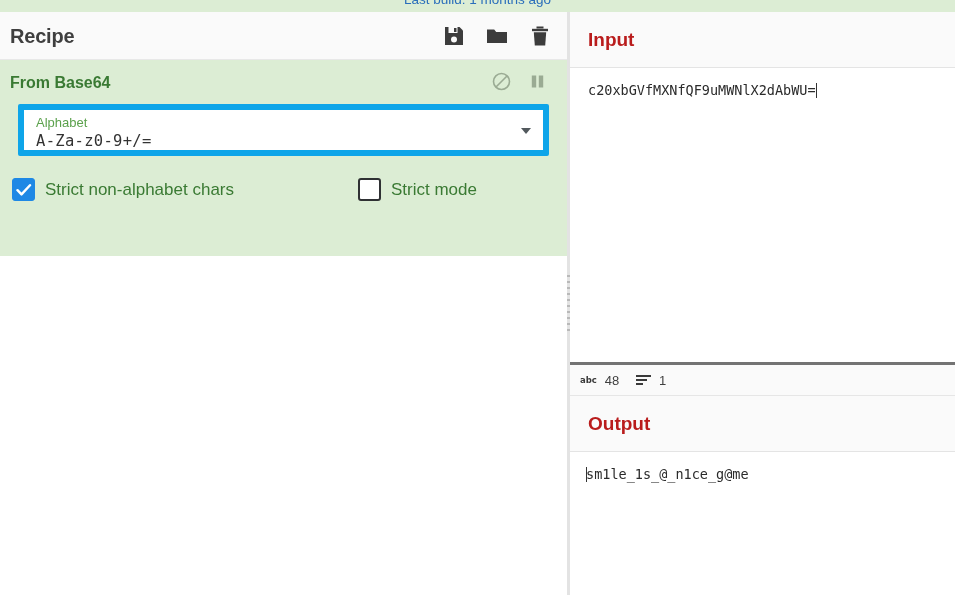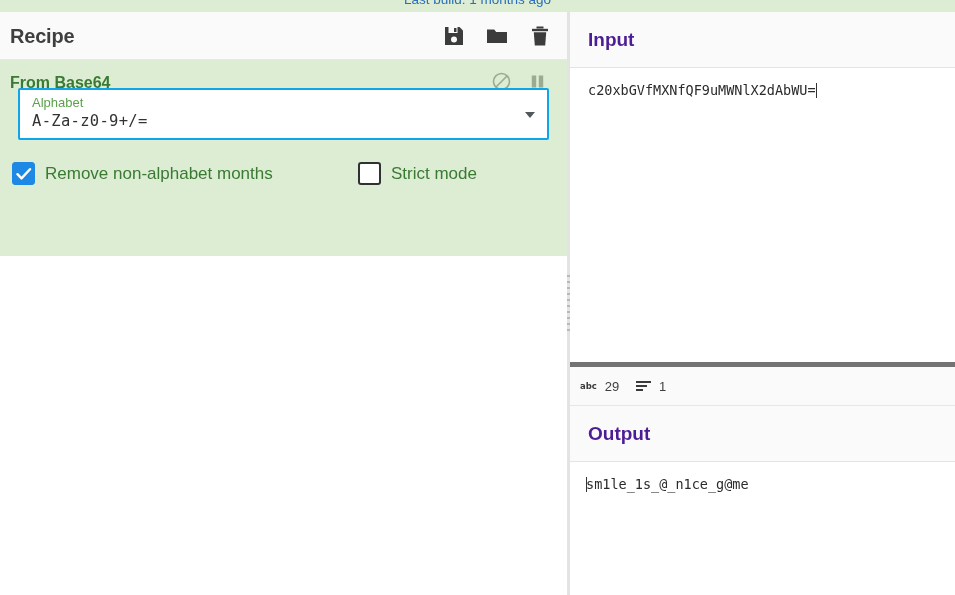--- a/index.html
+++ b/index.html
@@ -90,21 +90,21 @@
   
   .op {
     position: relative;
     background: #dcedd4;
     padding: 0 0 12px 0;
     height: 196px;
     box-sizing: border-box;
   }
   .op-head {
     position: relative;
-    height: 28px;
+    height: 44px;
     padding-left: 36px;
   }
   .op-name {
     position: absolute;
     left: 10px;
     top: 14px;
     font-size: 16px;
     font-weight: bold;
     color: #3a7a33;
   }
@@ -124,21 +124,21 @@
     cursor: pointer;
   }
   .op-controls .op-icon svg { display: block; }
 
   
   .ing-select {
     position: relative;
     margin: 0 18px;
     height: 52px;
     background: #ffffff;
-    border: 2px solid #0ea5e9;
+    border: 6px solid #0ea5e9;
     border-radius: 2px;
     box-sizing: border-box;
     cursor: pointer;
   }
   .ing-label {
     position: absolute;
     left: 12px;
     top: 5px;
     font-size: 13px;
     color: #5ba14c;
@@ -254,21 +254,21 @@
     border-bottom: 1px solid #e4e4e4;
     box-sizing: border-box;
   }
   .io-title {
     position: absolute;
     left: 18px;
     top: 50%;
     transform: translateY(-50%);
     font-size: 19px;
     font-weight: bold;
-    color: #4c1d95;
+    color: #b91c1c;
   }
 
   .io-text {
     position: relative;
     font-family: "DejaVu Sans Mono", monospace;
     font-size: 13.5px;
     color: #2b2b2b;
     padding: 14px 18px 0 18px;
     white-space: pre;
     letter-spacing: 0px;
@@ -286,23 +286,23 @@
   }
 
   .input-area {
     height: 294px;
     background: #ffffff;
     box-sizing: border-box;
   }
 
   .status-bar {
     position: relative;
-    height: 44px;
+    height: 34px;
     background: #fafafa;
-    border-top: 5px solid #737373;
+    border-top: 3px solid #737373;
     border-bottom: 1px solid #e6e6e6;
     box-sizing: border-box;
   }
   .status-group {
     position: absolute;
     top: 50%;
     transform: translateY(-50%);
     display: flex;
     align-items: center;
     gap: 8px;
@@ -395,21 +395,21 @@
         <span class="caret"></span>
       </div>
 
       <div class="ing-checks">
         <label class="chk chk-a">
           <span class="box checked">
             <svg width="16" height="14" viewBox="0 0 16 14" fill="none">
               <path d="M1.5 7.2l4 4.2L14 2.2" stroke="#ffffff" stroke-width="2.4" stroke-linecap="round" stroke-linejoin="round"></path>
             </svg>
           </span>
-          <span class="chk-label">Remove non-alphabet months</span>
+          <span class="chk-label">Strict non-alphabet chars</span>
         </label>
 
         <label class="chk chk-b">
           <span class="box unchecked"></span>
           <span class="chk-label">Strict mode</span>
         </label>
       </div>
     </div>
 
     <div class="recipe-rest"></div>
@@ -425,21 +425,21 @@
       <div class="io-title">Input</div>
     </div>
 
     <div class="input-area">
       <div class="io-text"><span>c20xbGVfMXNfQF9uMWNlX2dAbWU=</span><span class="caret-bar"></span></div>
     </div>
 
     <div class="status-bar">
       <div class="status-group sg-1">
         <span class="abc-glyph">abc</span>
-        <span>29</span>
+        <span>48</span>
       </div>
       <div class="status-group sg-2">
         <span class="s-icon">
           <svg width="15" height="11" viewBox="0 0 15 11" fill="none">
             <rect x="0" y="0.5" width="15" height="2" fill="currentColor"></rect>
             <rect x="0" y="4.5" width="11" height="2" fill="currentColor"></rect>
             <rect x="0" y="8.5" width="7" height="2" fill="currentColor"></rect>
           </svg>
         </span>
         <span>1</span>

